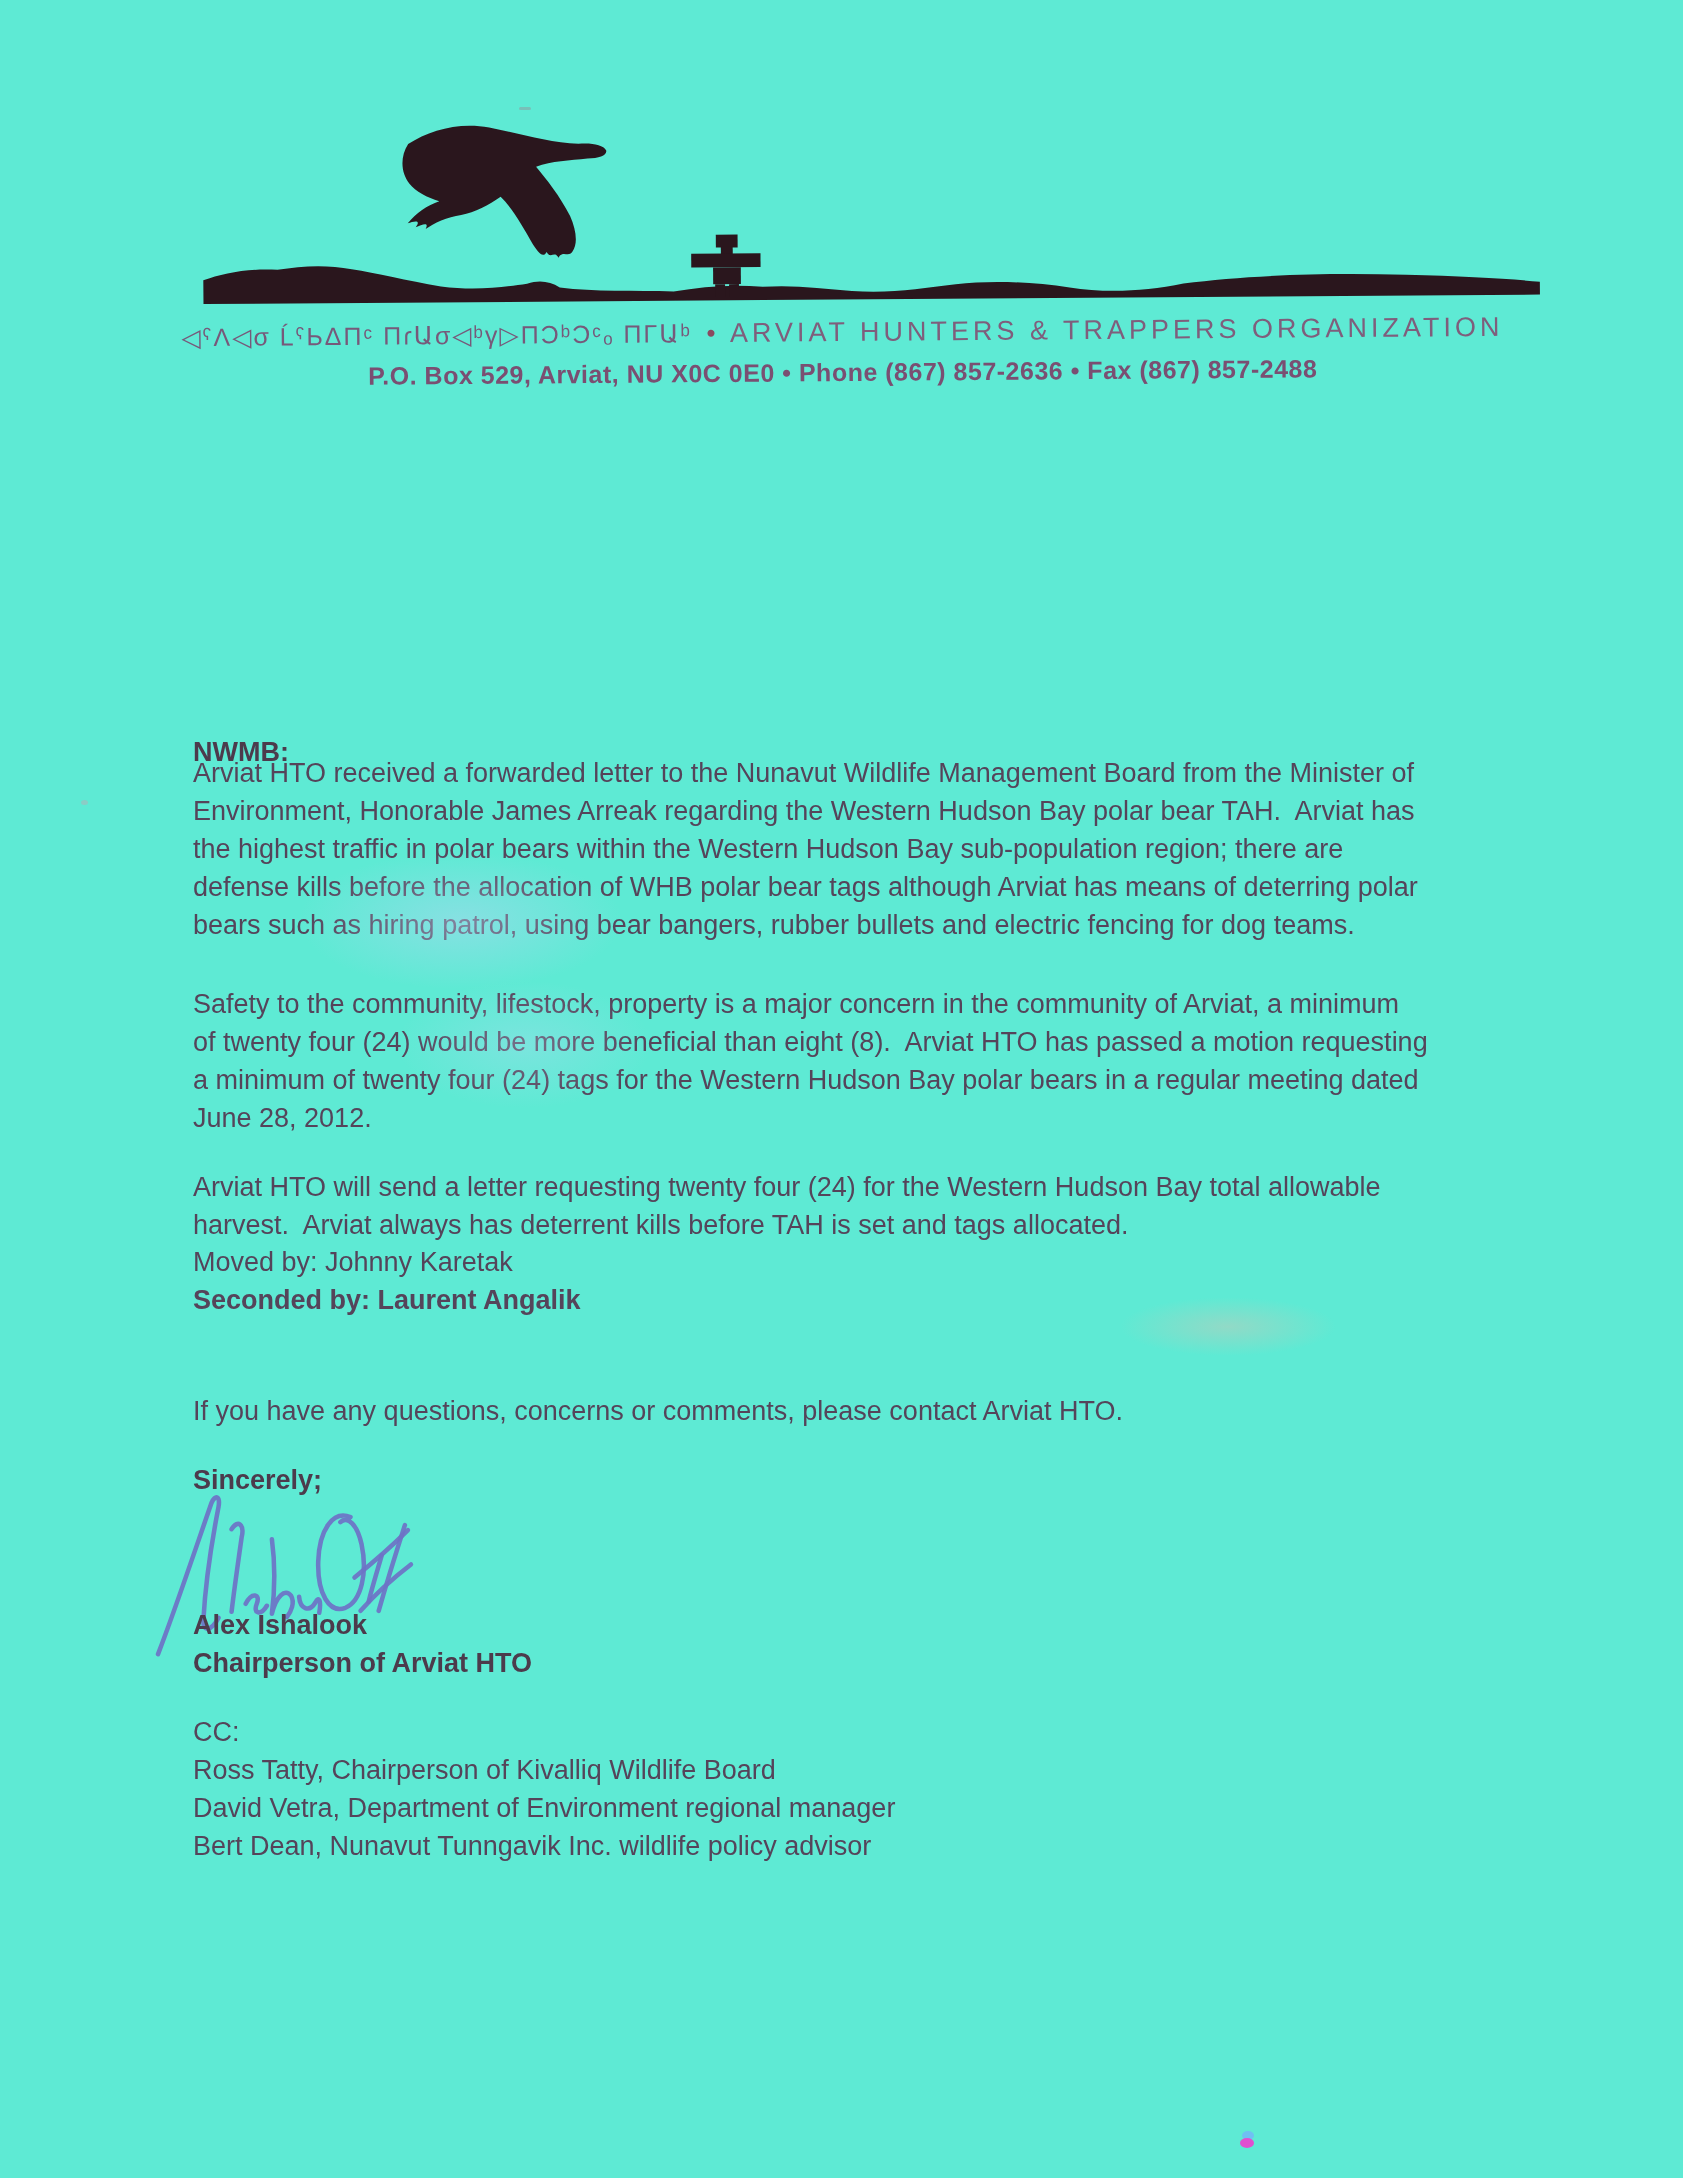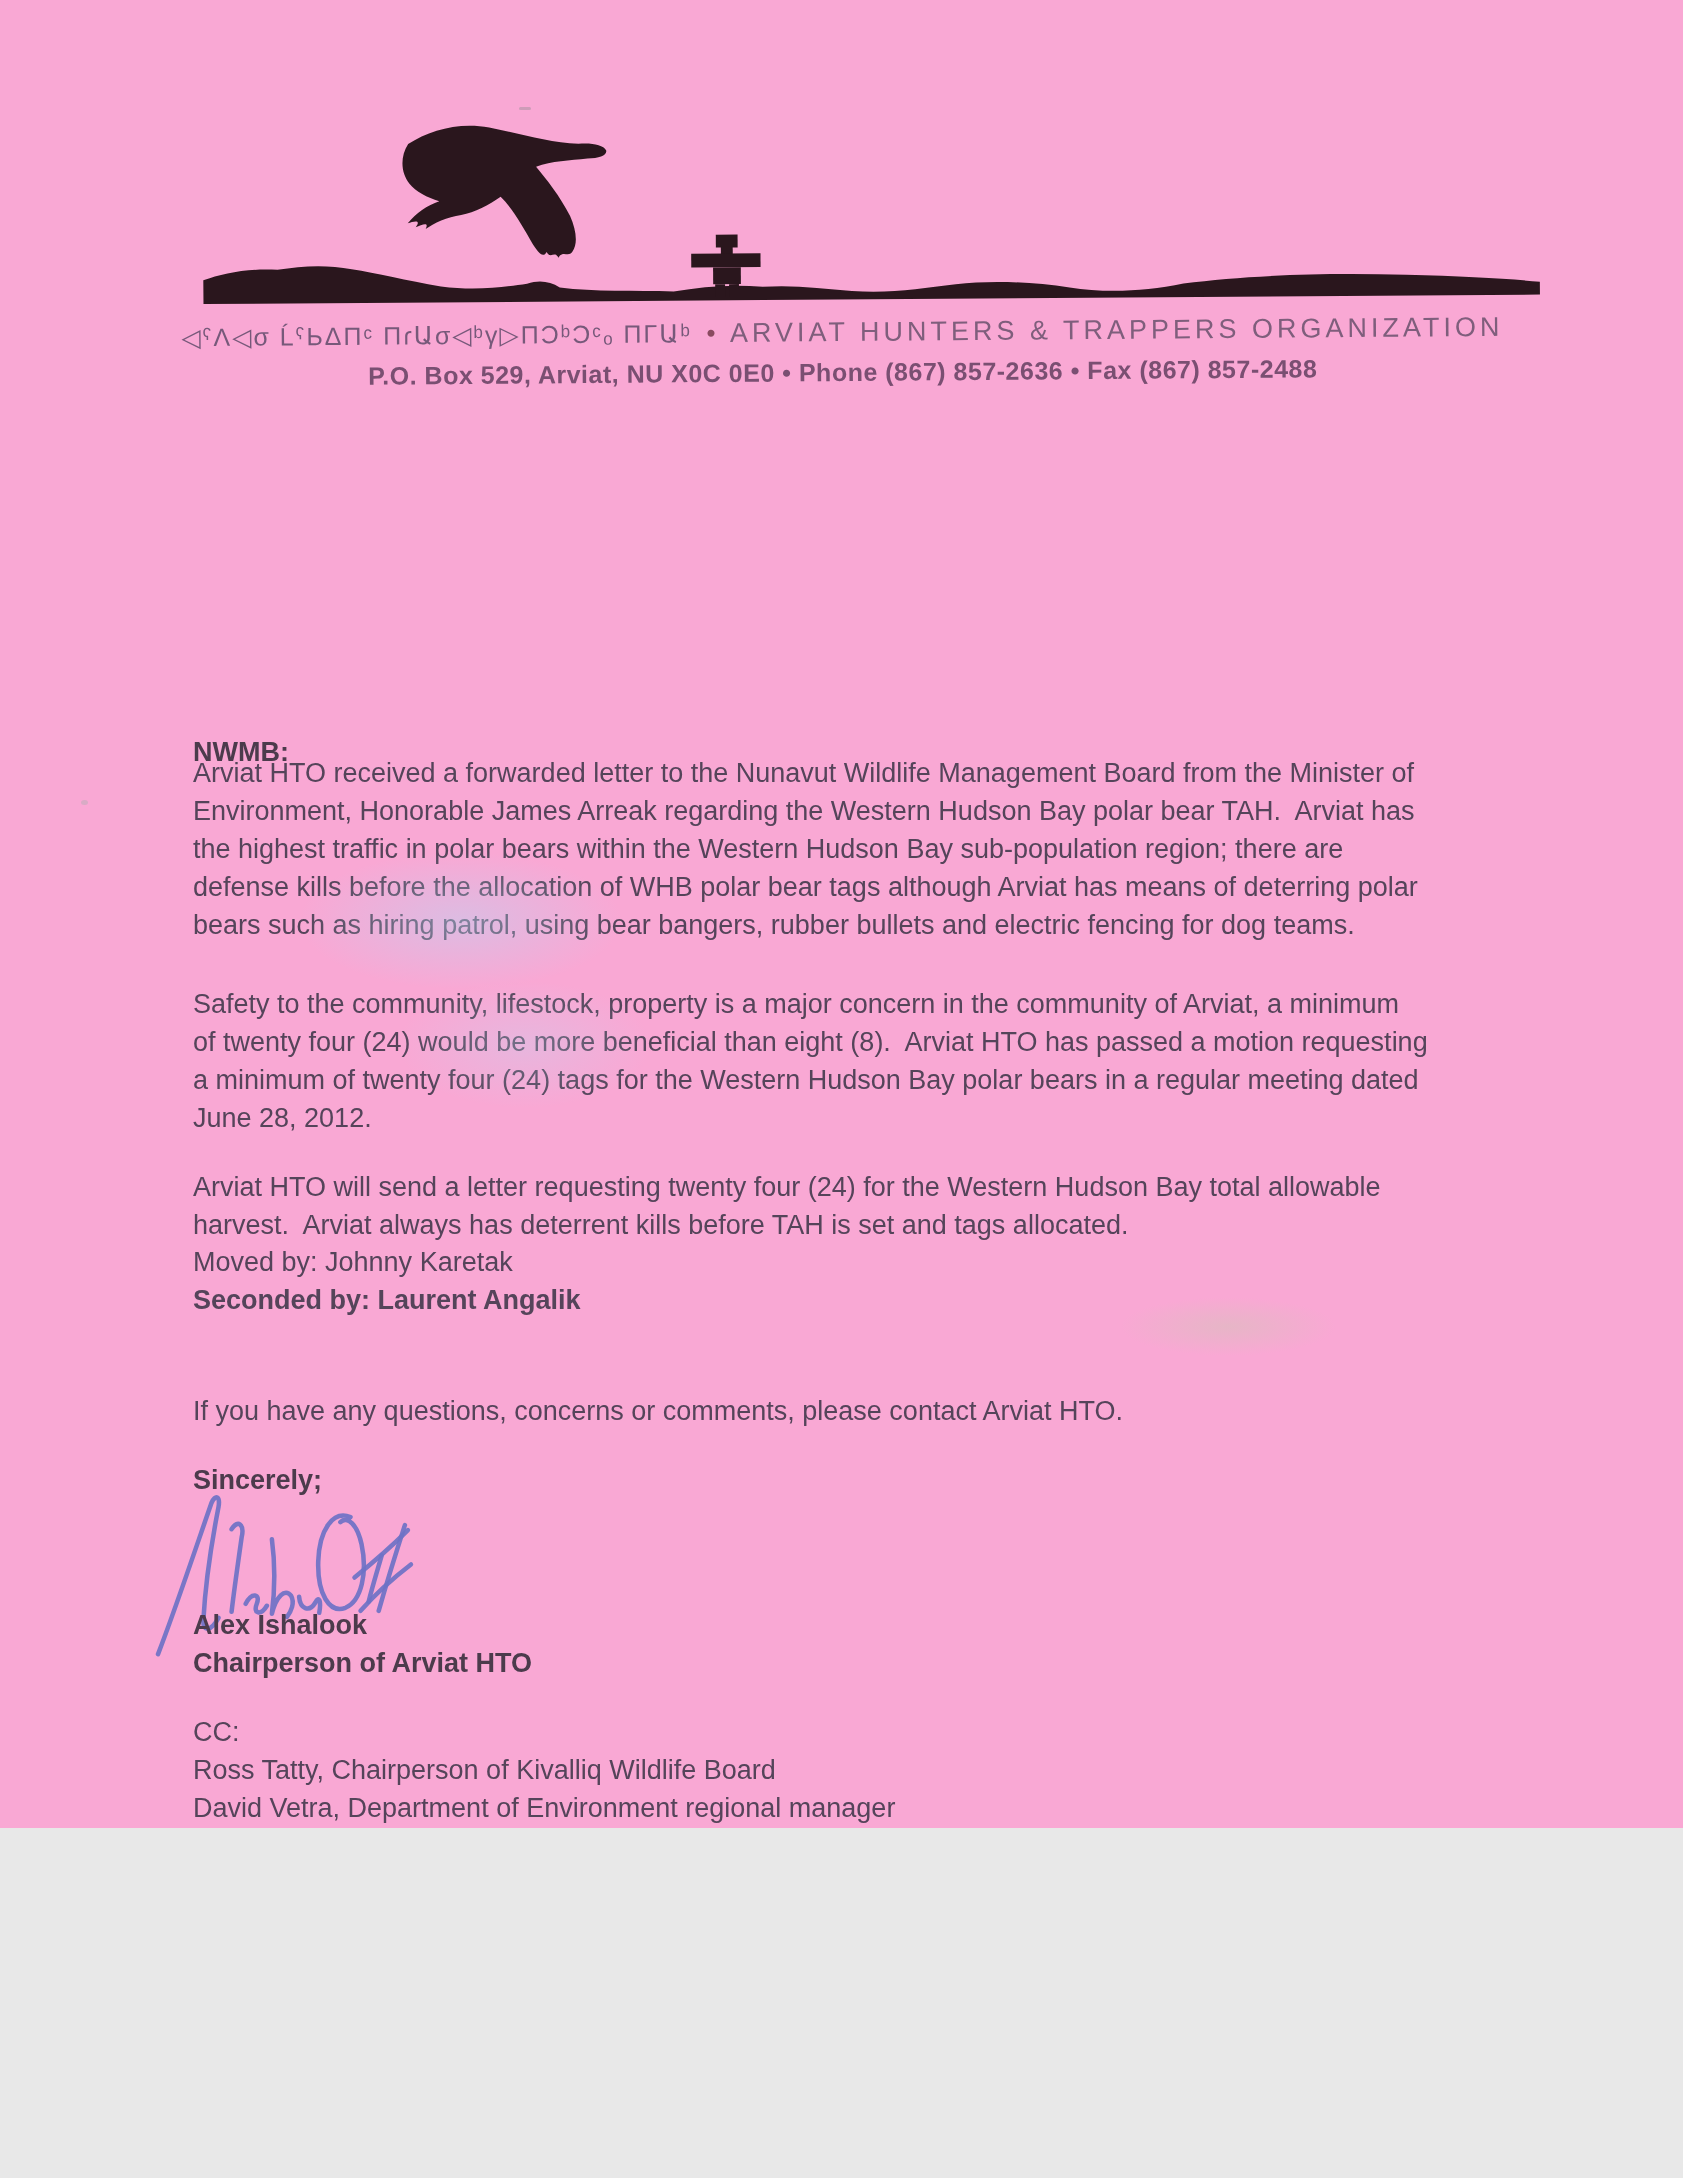--- a/index.html
+++ b/index.html
@@ -1,19 +1,19 @@
 <!DOCTYPE html>
 <html><head>
 <meta charset="utf-8">
 <style>
   html,body{margin:0;padding:0;background:#e8e8e8;}
   .page{
     position:relative;
-    width:1683px;height:1828px;
-    background:#f9a8d4;
+    width:1683px;height:2178px;
+    background:#5eead4;
     font-family:"Liberation Sans","DejaVu Sans",sans-serif;
     color:#55445a;
     overflow:hidden;
   }
   .abs{position:absolute;}
   
   .letterhead{left:0;top:0;width:1683px;height:416px;transform:rotate(-0.45deg);transform-origin:50% 50%;}
   .lh-art{position:absolute;left:178px;top:99px;width:1386px;height:218px;}
   .lh-line1{
     position:absolute;left:0;top:317px;width:1683px;

